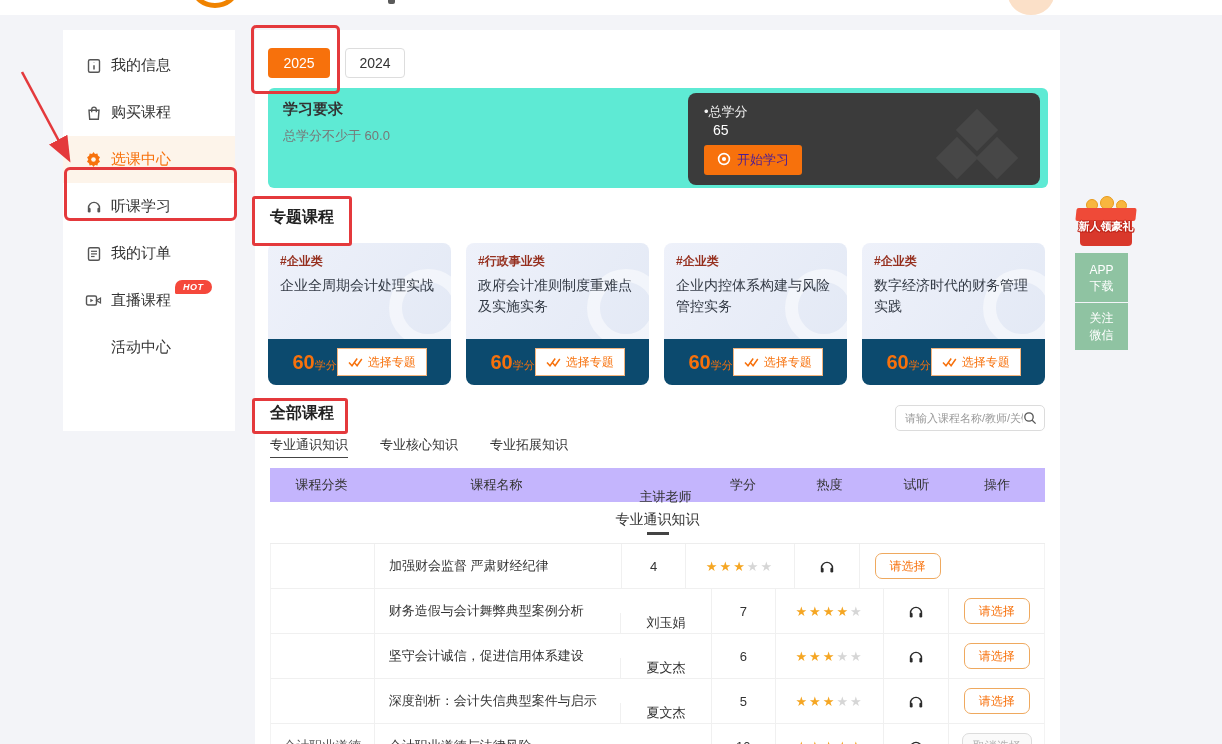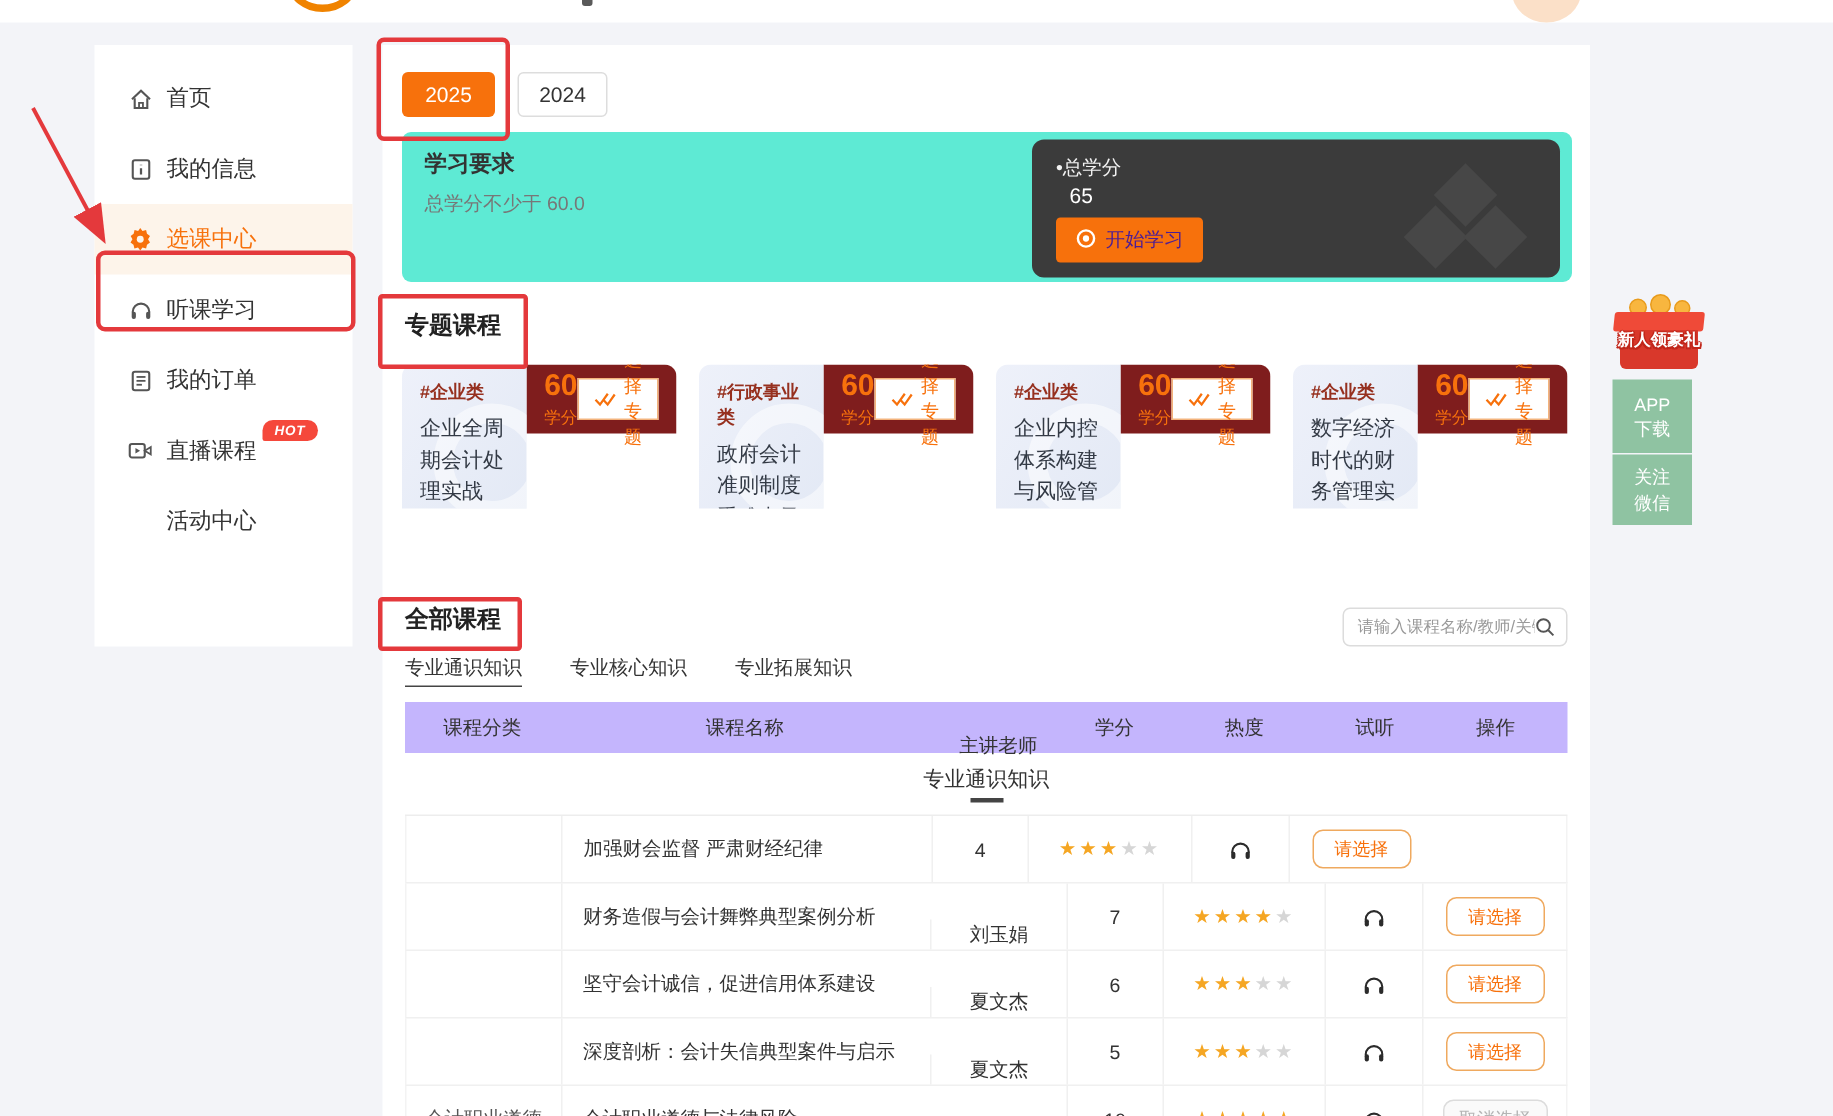--- a/index.html
+++ b/index.html
@@ -45,26 +45,26 @@
   .cube.c-a { width:30px; height:30px; right:48px; top:22px; }
   .cube.c-b { width:30px; height:30px; right:68px; top:50px; }
   .cube.c-c { width:30px; height:30px; right:28px; top:50px; }
 
   .section-title { position:absolute; font-size:16px; font-weight:bold; color:#222; }
   #topics-title { left:15px; top:177px; }
   #allcourses-title { left:15px; top:373px; }
 
   
   .cards-row { position:absolute; left:13px; top:213px; display:flex; gap:15px; }
-  .topic-card { width:183px; height:142px; border-radius:8px; overflow:hidden; display:flex; flex-direction:row; background:#fff; }
+  .topic-card { width:183px; height:142px; border-radius:8px; overflow:hidden; display:flex; flex-direction:column; background:#fff; }
   .tc-top { height:96px; background:linear-gradient(125deg,#eef1fa 0%,#e3e9f5 100%); padding:10px 12px; position:relative; overflow:hidden; }
   .tc-tag { font-size:12px; font-weight:bold; color:#96301f; position:relative; z-index:1; }
   .tc-title { font-size:14px; color:#333a45; margin-top:5px; line-height:1.5; position:relative; z-index:1; }
   .tc-ring { position:absolute; right:-16px; top:26px; width:78px; height:78px; border-radius:50%; border:13px solid rgba(255,255,255,.5); }
-  .tc-bottom { height:46px; display:flex; align-items:center; justify-content:flex-start; padding:0 12px; background:#7f1d1d; }
+  .tc-bottom { height:46px; display:flex; align-items:center; justify-content:center; padding:0 12px; background:#0c4a6e; }
   .tc-cval { font-size:20px; font-weight:bold; color:#f7710c; }
   .tc-cunit { font-size:11px; color:#f7710c; }
   .tc-btn { height:28px; padding:0 10px; border:1px solid #f3b37c; border-radius:0; color:#f7710c; font-size:12px; display:flex; align-items:center; gap:5px; background:#fff; cursor:pointer; }
 
   
   .search-box { position:absolute; left:640px; top:375px; width:150px; height:26px; border:1px solid #dcdcdc; border-radius:5px; display:flex; align-items:center; background:#fff; padding-right:7px; }
   .search-box input { border:none; outline:none; flex:1; min-width:0; font-size:11px; padding-left:9px; color:#333; background:transparent; }
   .search-box input::placeholder { color:#9a9a9a; }
   .course-tabs { position:absolute; left:15px; top:406px; display:flex; gap:32px; font-size:13px; color:#333; }
   .ctab { cursor:pointer; padding-bottom:3px; }
@@ -120,36 +120,35 @@
     <div class="logo-arc"></div>
     <div class="top-dash"></div>
   </div>
   <div class="avatar-partial"></div>
 
   <div class="sidebar">
     <div id="sidebar-menu">
         <div class="menu-item">
           <span class="mi-icon">
             <svg width="16" height="16" viewBox="0 0 16 16">
-              <path d="M2 8.2 8 2.5l6 5.7" fill="none" stroke="#555" stroke-width="1.4"></path>
-              <path d="M3.8 7.5V14h8.4V7.5" fill="none" stroke="#555" stroke-width="1.4"></path>
-              <path d="M6.7 14v-3.4h2.6V14" fill="none" stroke="#555" stroke-width="1.2"></path>
-            </svg>
-          </span>
-          <span class="mi-label">首页</span>
-        </div>
-        <div class="menu-item">
-          <span class="mi-icon">
-            <svg width="16" height="16" viewBox="0 0 16 16">
               <rect x="2.5" y="1.8" width="11" height="12.4" rx="1.5" fill="none" stroke="#555" stroke-width="1.4"></rect>
               <line x1="8" y1="4.8" x2="8" y2="5.1" stroke="#555" stroke-width="1.7"></line>
               <line x1="8" y1="7.2" x2="8" y2="11.4" stroke="#555" stroke-width="1.5"></line>
             </svg>
           </span>
           <span class="mi-label">我的信息</span>
+        </div>
+        <div class="menu-item">
+          <span class="mi-icon">
+            <svg width="16" height="16" viewBox="0 0 16 16">
+              <path d="M3 5.2h10l-.7 9H3.7z" fill="none" stroke="#555" stroke-width="1.4"></path>
+              <path d="M5.7 7.2V4.4a2.3 2.3 0 0 1 4.6 0v2.8" fill="none" stroke="#555" stroke-width="1.3"></path>
+            </svg>
+          </span>
+          <span class="mi-label">购买课程</span>
         </div>
         <div class="menu-item active">
           <span class="mi-icon">
             <svg width="17" height="17" viewBox="0 0 17 17">
               <path d="M8.5 1l1.5 2 2.4-.6.6 2.4 2 1.5-1.3 2.2 1.3 2.2-2 1.5-.6 2.4-2.4-.6-1.5 2-1.5-2-2.4.6-.6-2.4-2-1.5 1.3-2.2L2.1 6.3l2-1.5.6-2.4 2.4.6z" fill="#f7710c"></path>
               <circle cx="8.5" cy="8.5" r="2.3" fill="#fdf4ea"></circle>
             </svg>
           </span>
           <span class="mi-label">选课中心</span>
         </div>

